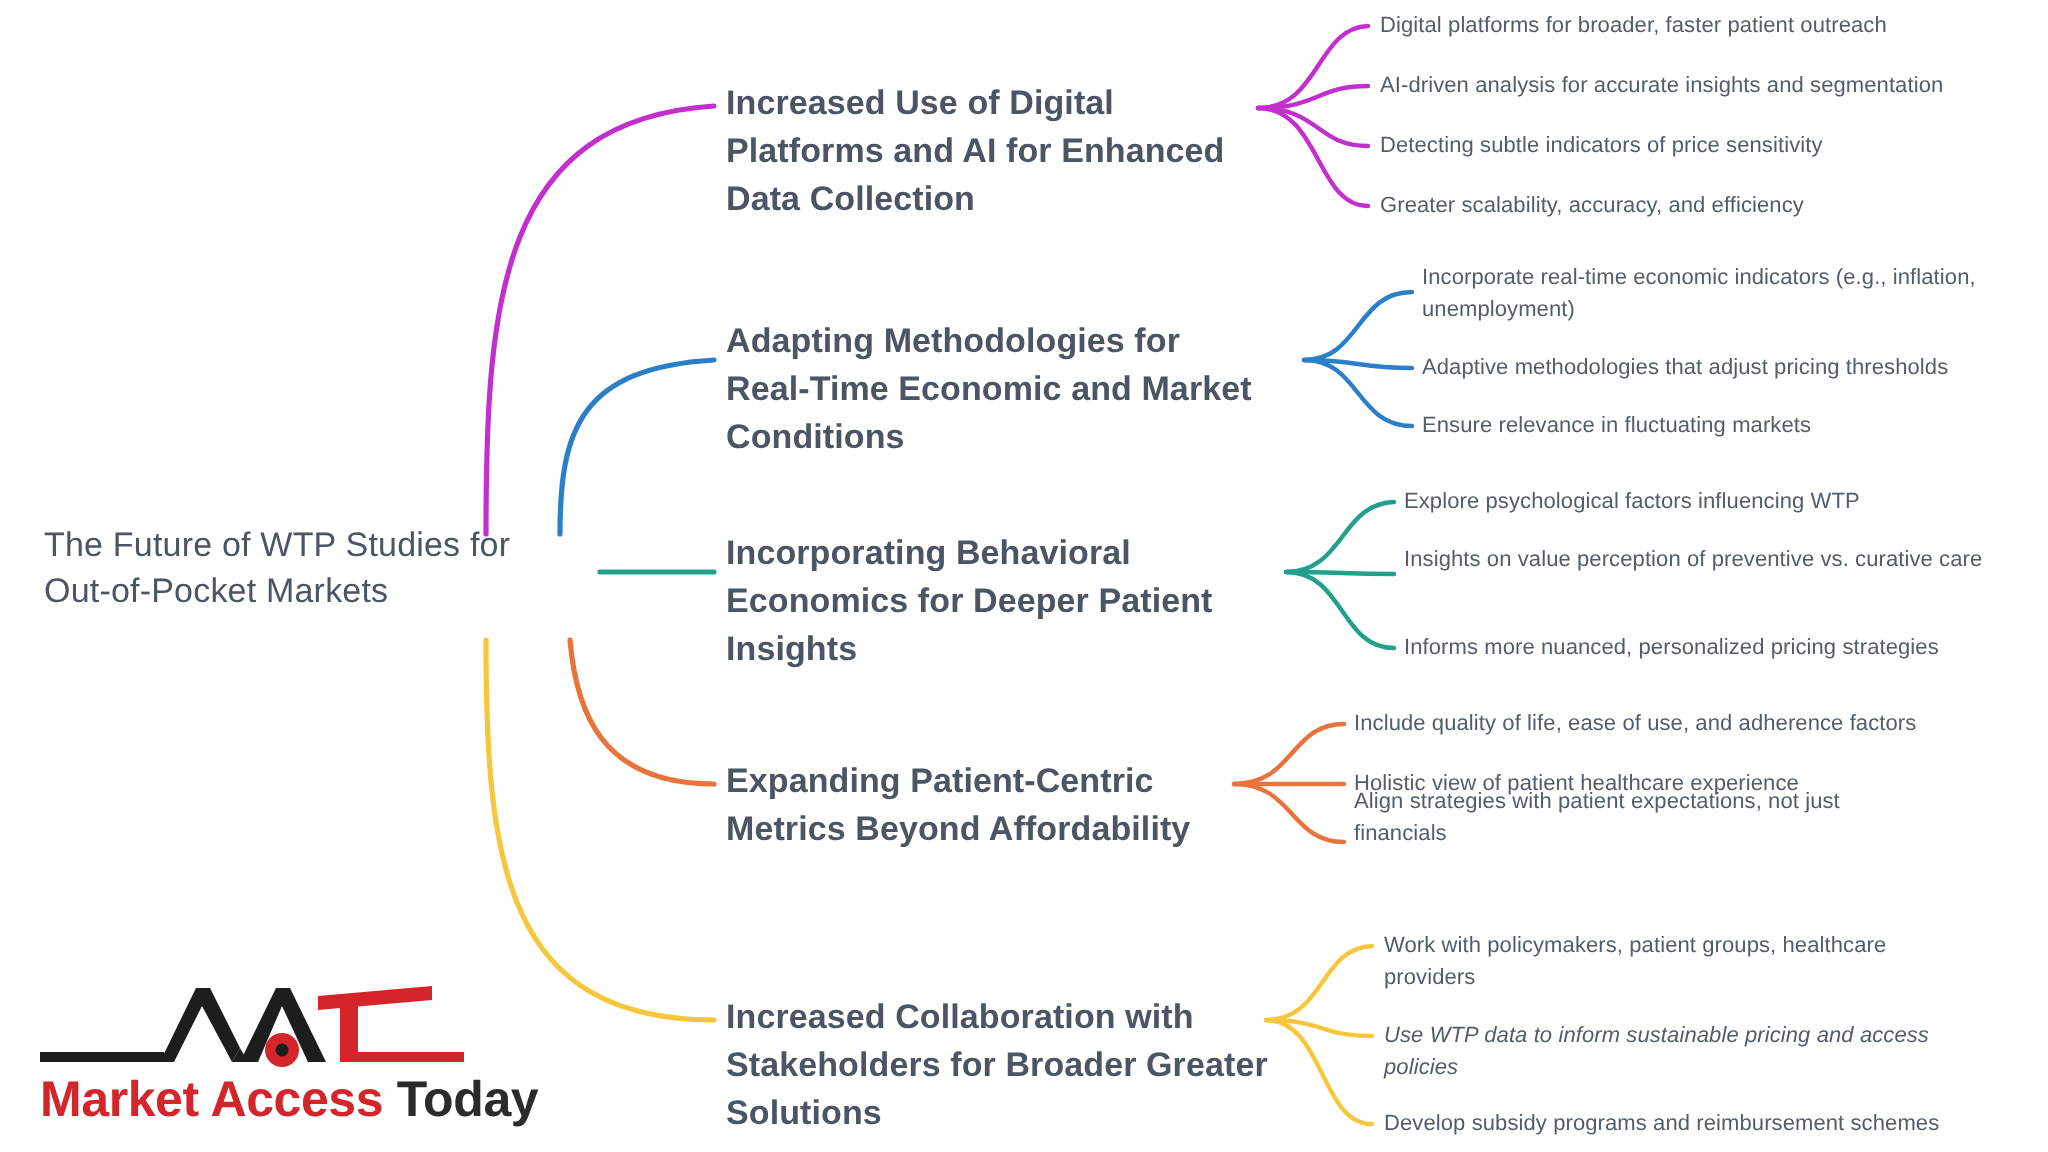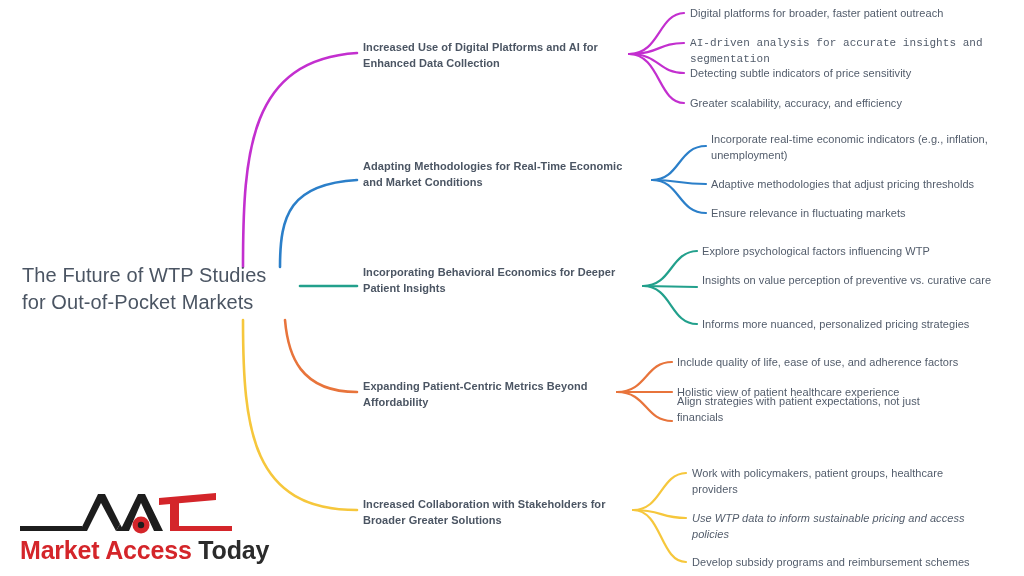--- a/index.html
+++ b/index.html
@@ -32,29 +32,29 @@
     color: #4a5568;
     line-height: 1.35;
     box-sizing: border-box;
   }
 
   
   .root-node {
     left: 18px;
     top: 258px;
     width: 276px;
-    font-size: 20px;
+    font-size: 17px;
     color: #4b5563;
     letter-spacing: 0.1px;
     padding: 4px 6px 4px 4px;
   }
 
   
   .l1-node {
-    font-size: 11px;
+    font-size: 17px;
     color: #4b5563;
     font-weight: 600;
     width: 272px;
     letter-spacing: 0.05px;
     line-height: 1.42;
   }
 
   
   .l2-node {
     font-size: 11px;
@@ -151,21 +151,21 @@
     <span>Expanding Patient-Centric Metrics Beyond Affordability</span>
   </div>
 
   <div class="node l1-node" style="left:363px; top:497px;">
     <span>Increased Collaboration with Stakeholders for Broader Greater Solutions</span>
   </div>
 
   <div class="node l2-node" style="left:690px; top:6px; width:330px;">
     <span>Digital platforms for broader, faster patient outreach</span>
   </div>
-  <div class="node l2-node" style="left:690px; top:36px; width:330px;font-family:Liberation Mono, monospace;">
+  <div class="node l2-node" style="left:690px; top:36px; width:330px;">
     <span>AI-driven analysis for accurate insights and segmentation</span>
   </div>
   <div class="node l2-node" style="left:690px; top:66px; width:330px;">
     <span>Detecting subtle indicators of price sensitivity</span>
   </div>
   <div class="node l2-node" style="left:690px; top:96px; width:330px;">
     <span>Greater scalability, accuracy, and efficiency</span>
   </div>
 
   <div class="node l2-node" style="left:711px; top:132px; width:300px;">

